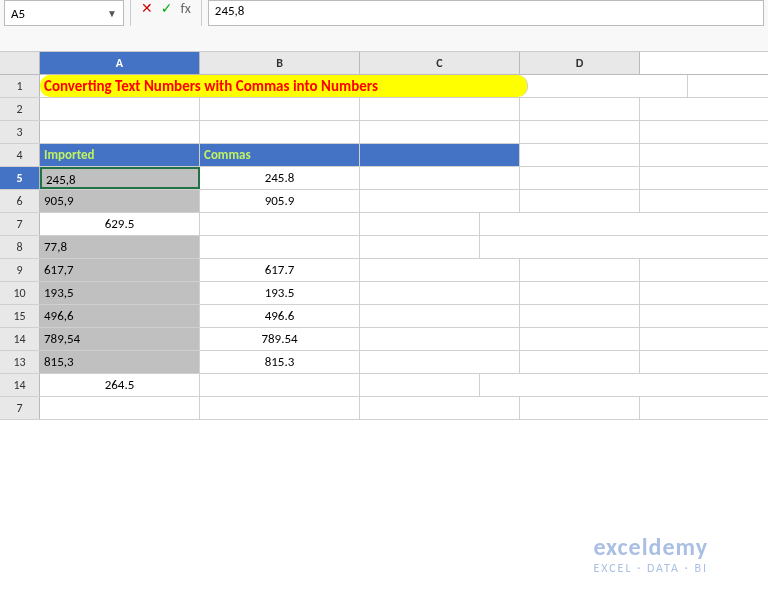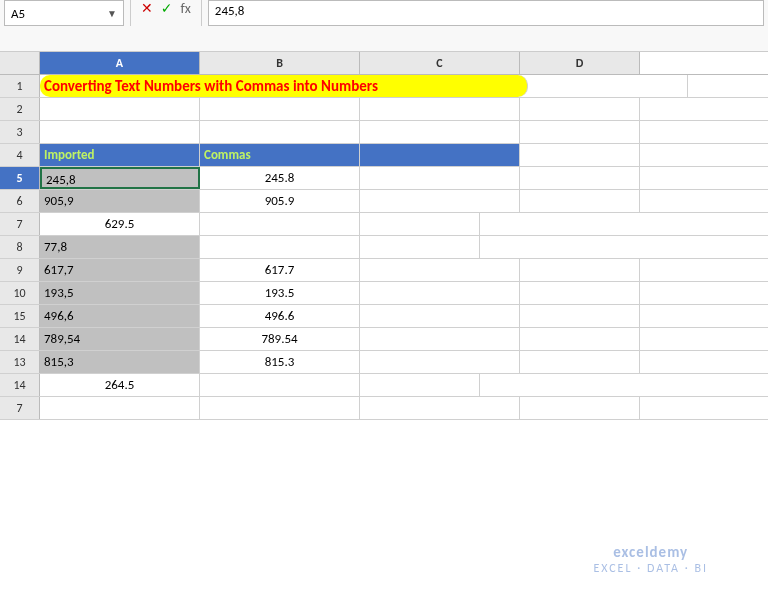--- a/index.html
+++ b/index.html
@@ -179,21 +179,21 @@
     
     .watermark {
       position: absolute;
       bottom: 28px;
       right: 60px;
       opacity: 0.45;
       text-align: center;
       pointer-events: none;
     }
     .watermark-logo {
-      font-size: 15px;
+      font-size: 24px;
       font-weight: bold;
       color: #4472c4;
       letter-spacing: 1px;
     }
     .watermark-sub {
       font-size: 12px;
       color: #4472c4;
       letter-spacing: 2px;
     }
   </style>

